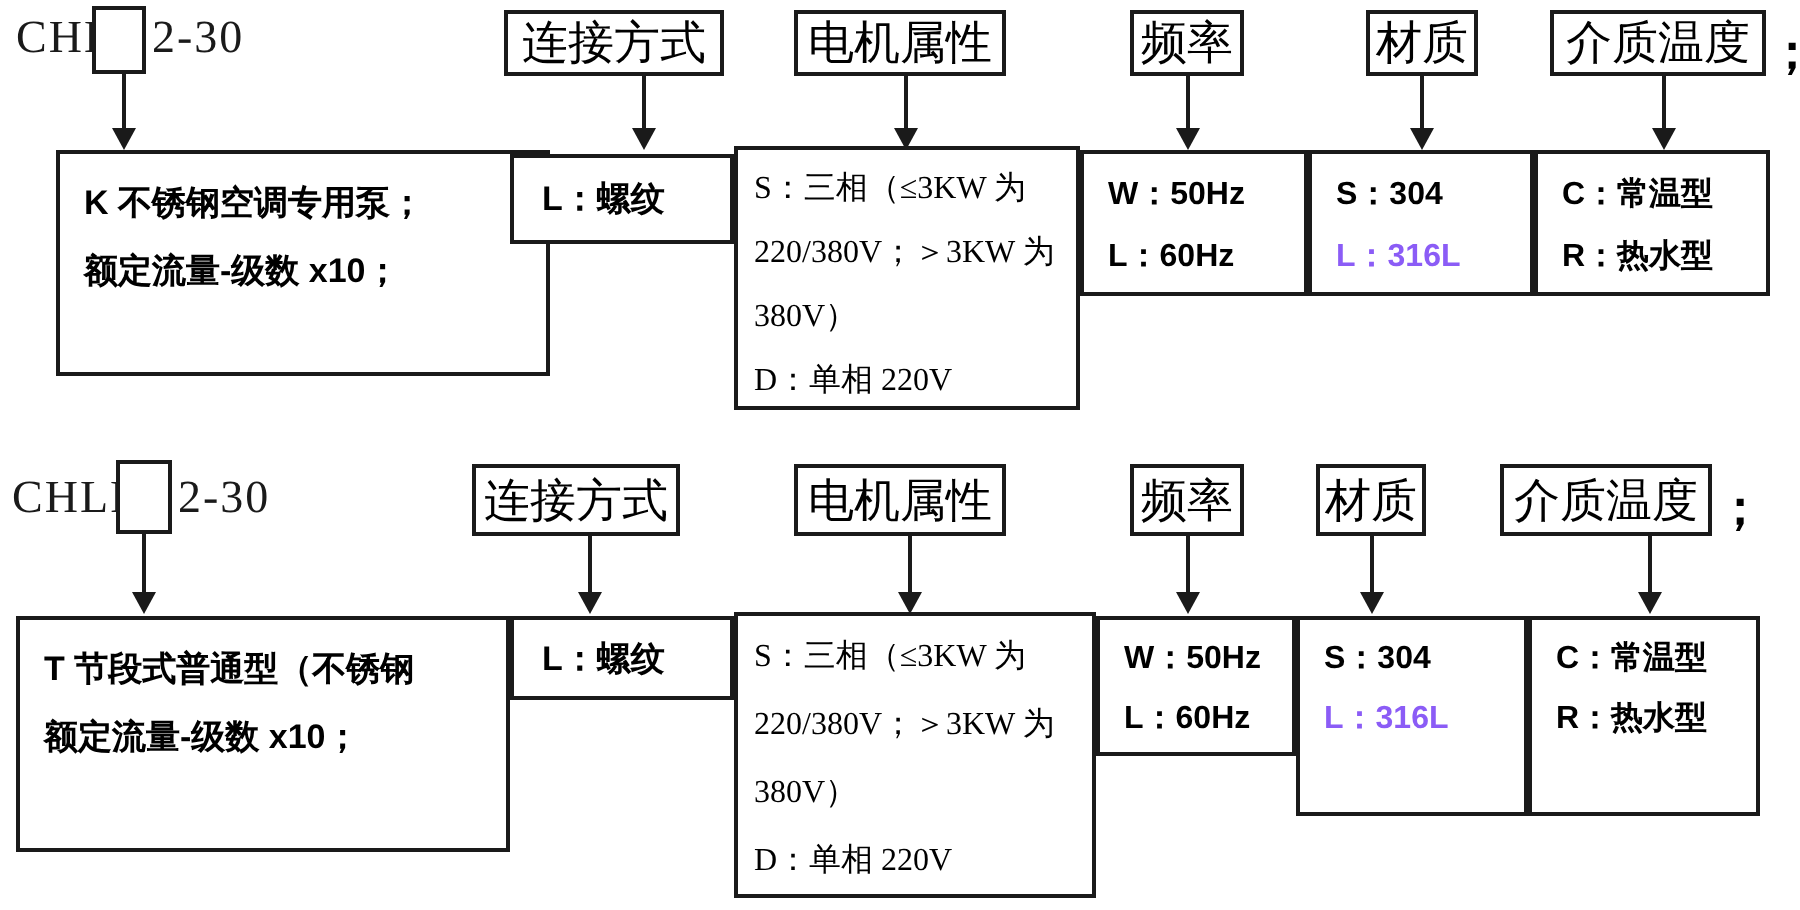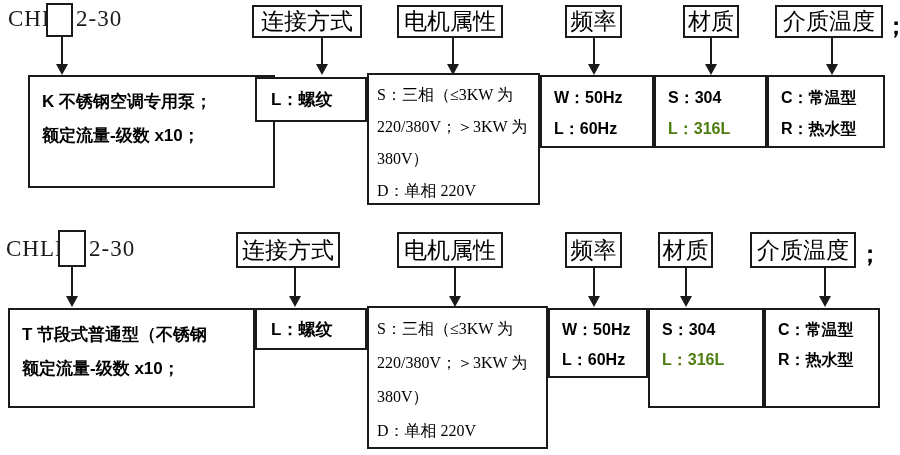--- a/index.html
+++ b/index.html
@@ -29,21 +29,21 @@
   }
   .cbox .ln{white-space:nowrap;}
   .b-series{font-size:17px;font-weight:700;line-height:34px;padding:8px 0 0 12px;}
   .b-conn{font-size:17px;font-weight:700;display:flex;align-items:center;padding-left:14px;}
   .b-motor{
     font-family:"Liberation Serif",serif;font-size:16px;font-weight:400;
     line-height:32px;padding:4px 0 0 8px;
   }
   .b-pairs{font-size:16px;font-weight:700;line-height:31px;padding:5px 0 0 12px;}
   .b-pairs30{font-size:16px;font-weight:700;line-height:30px;padding:5px 0 0 12px;}
-  .red{color:#4d7c0f;}
+  .red{color:#8b5cf6;}
   
   .arrow{position:absolute;width:12px;}
   .arrow .shaft{position:absolute;left:5px;top:0;bottom:9px;width:2px;background:#1a1a1a;}
   .arrow .head{
     position:absolute;bottom:0;left:0;width:0;height:0;
     border-left:6px solid transparent;border-right:6px solid transparent;
     border-top:11px solid #1a1a1a;
   }
 </style>
 </head>
@@ -147,21 +147,21 @@
       </div>
     <div class="arrow" style="left:680px;top:268px;height:39px;">
         <span class="shaft"></span>
         <span class="head"></span>
       </div>
     <div class="arrow" style="left:819px;top:268px;height:39px;">
         <span class="shaft"></span>
         <span class="head"></span>
       </div>
 
-    <div class="cbox b-series" style="left:8px;top:308px;width:247px;height:100px;">
+    <div class="cbox b-series" style="left:8px;top:308px;width:247px;height:118px;">
       <div class="ln">T 节段式普通型（不锈钢</div>
       <div class="ln">额定流量-级数 x10；</div>
     </div>
     <div class="cbox b-conn" style="left:255px;top:308px;width:112px;height:42px;">
       <div class="ln">L：螺纹</div>
     </div>
     <div class="cbox b-motor" style="left:367px;top:306px;width:181px;height:143px;line-height:34px;">
       <div class="ln">S：三相（≤3KW 为</div>
       <div class="ln">220/380V；＞3KW 为</div>
       <div class="ln">380V）</div>

